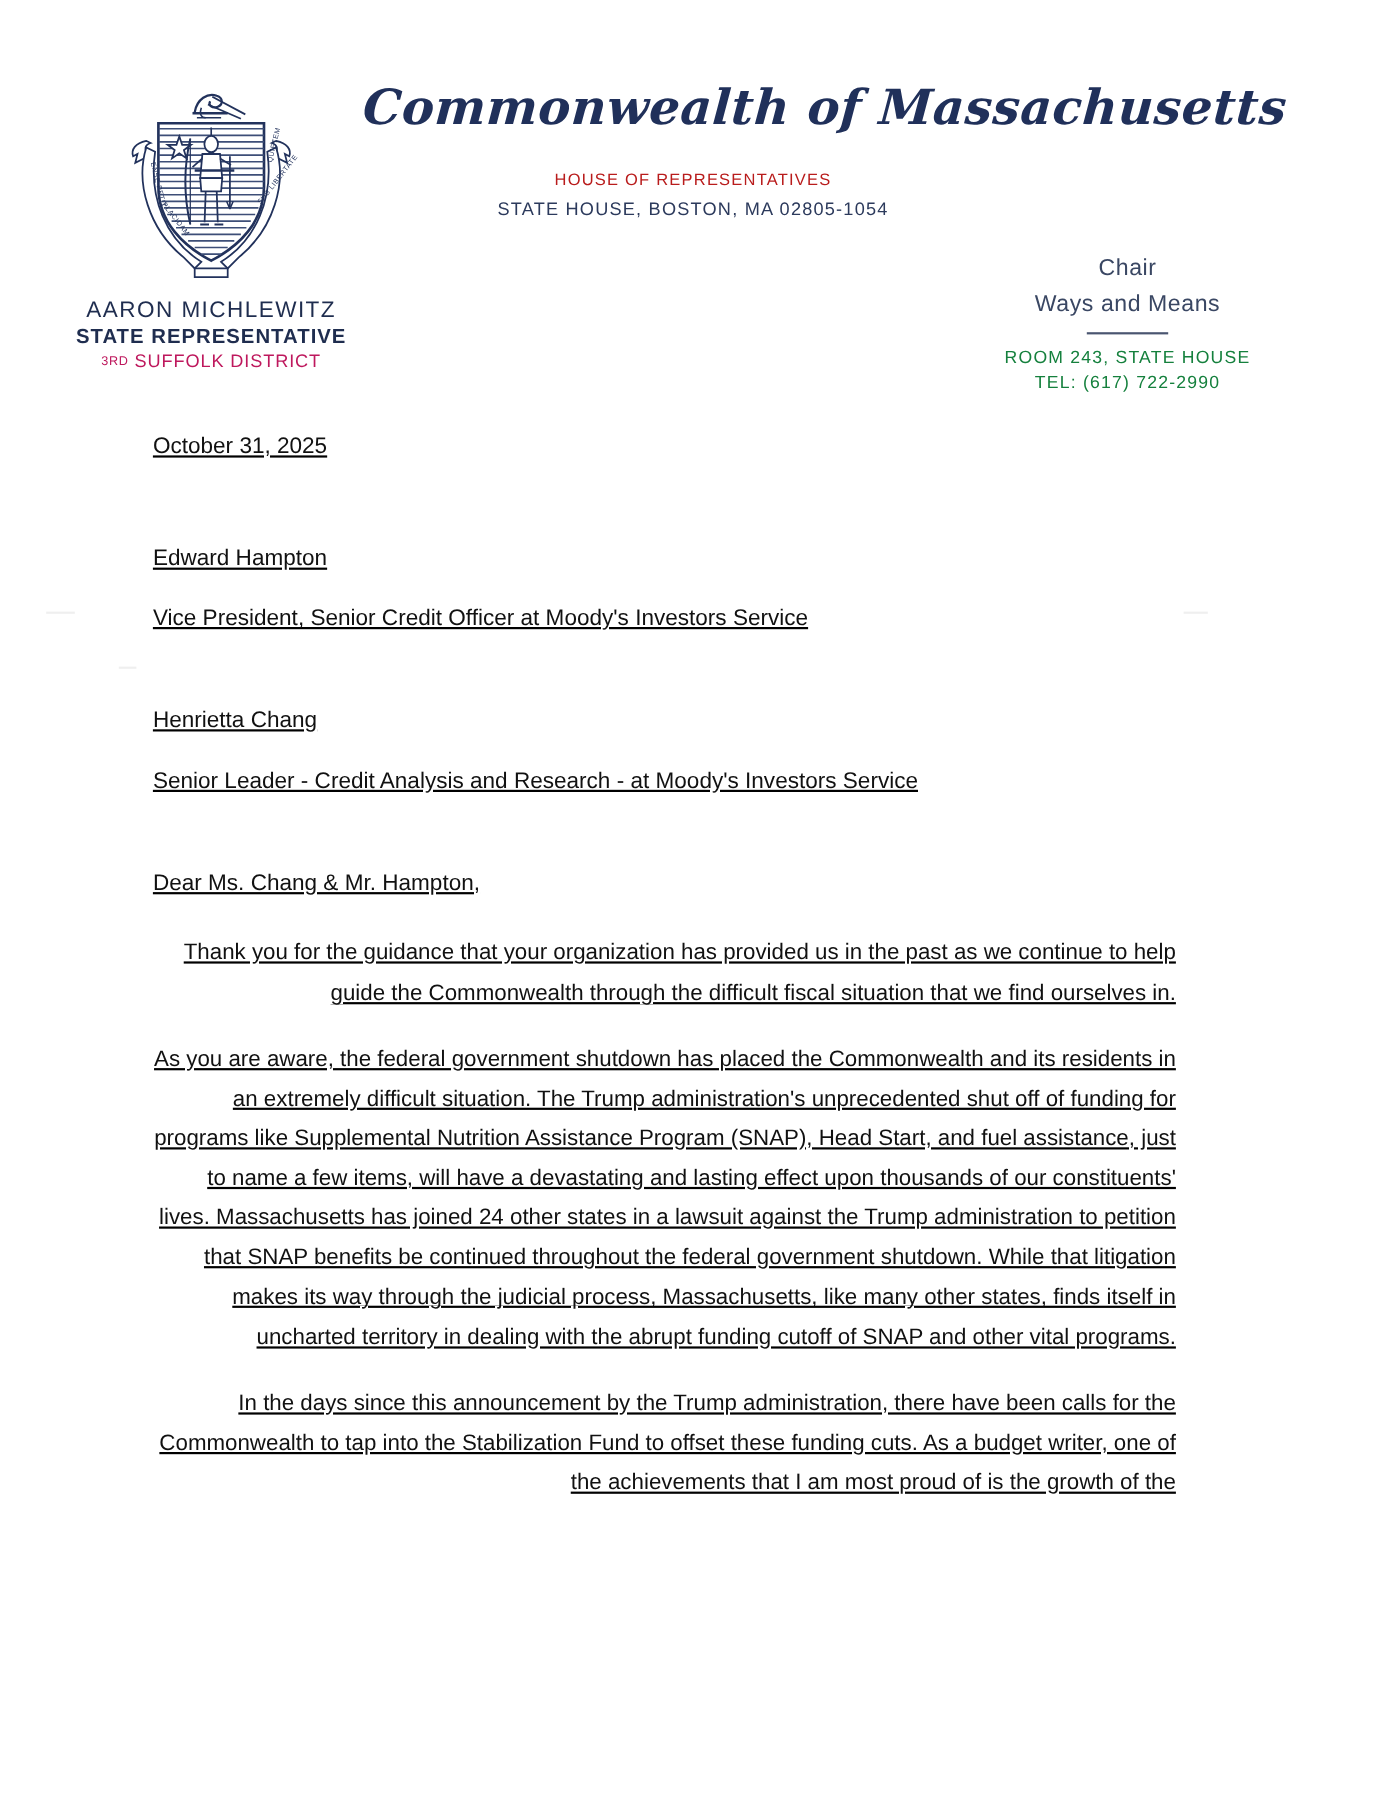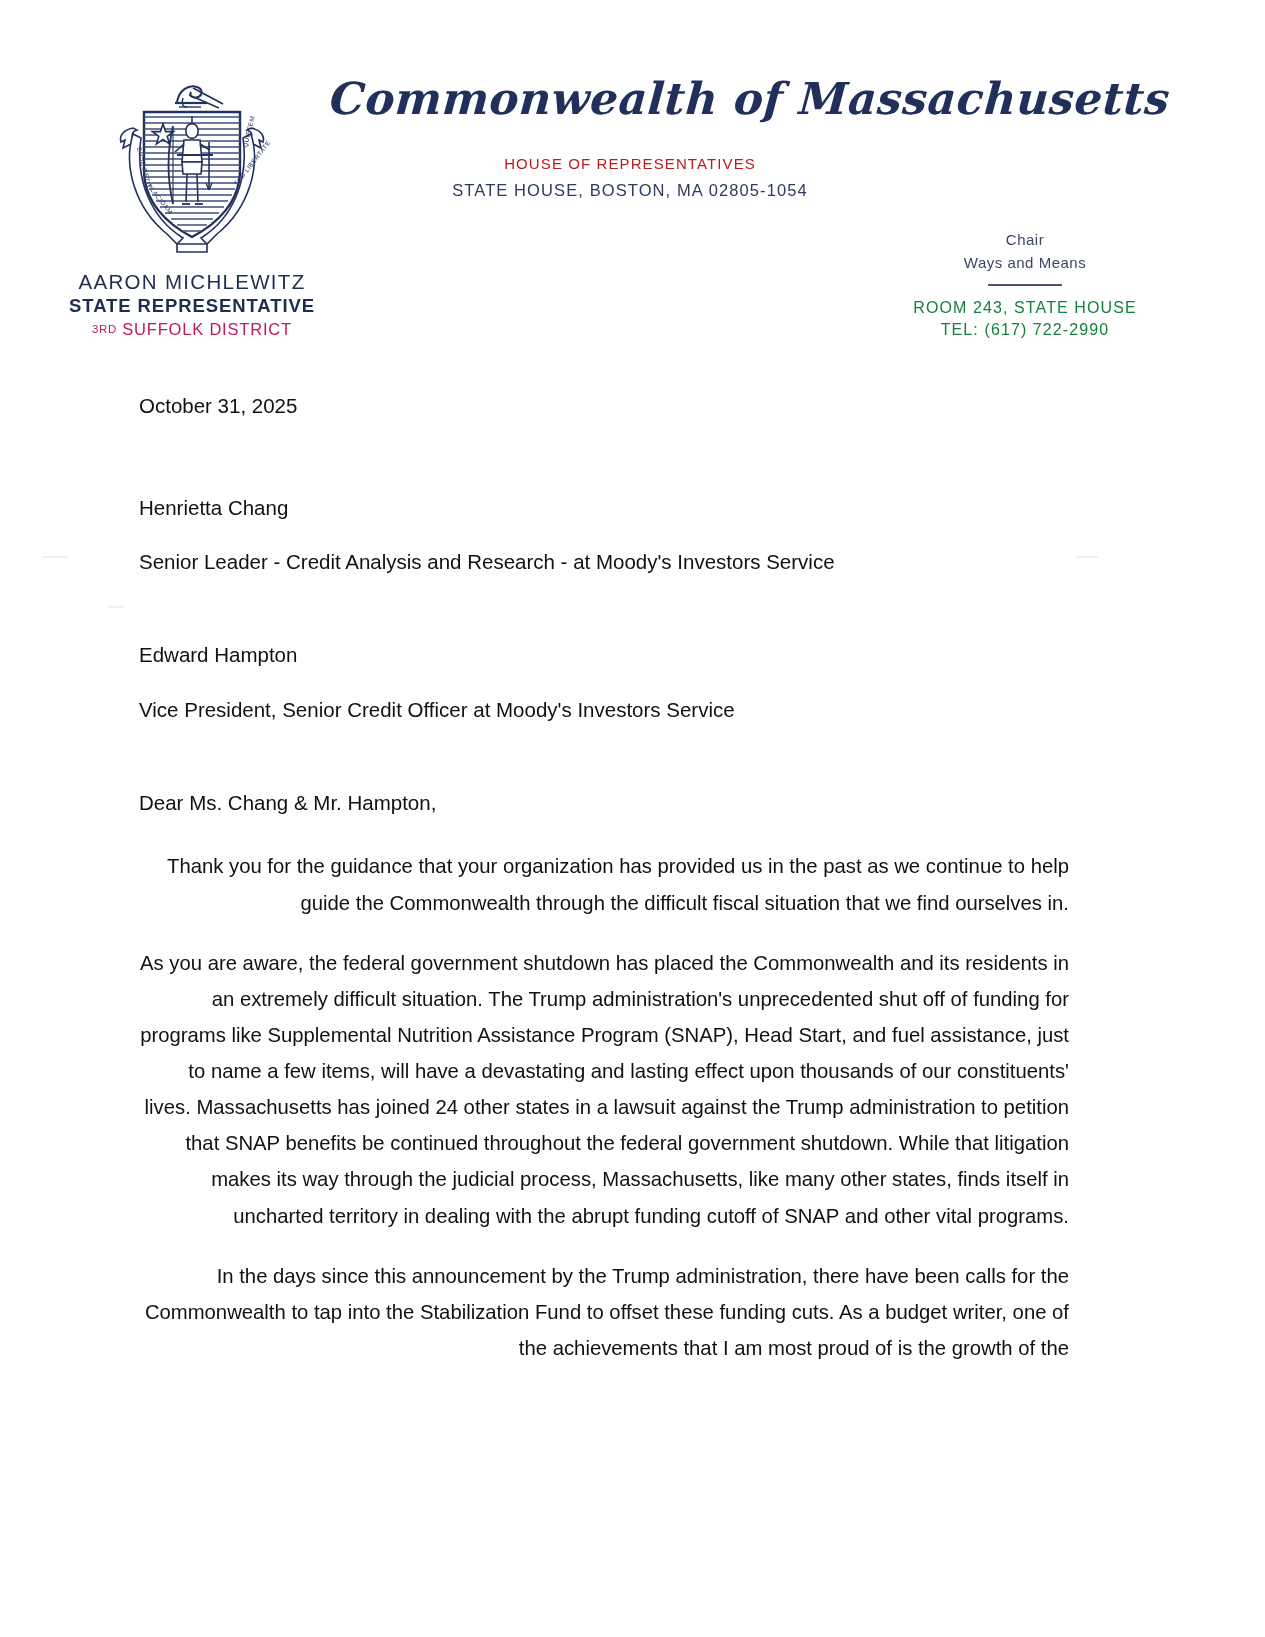--- a/index.html
+++ b/index.html
@@ -106,21 +106,21 @@
   }
 
   .contact-block {
     position: absolute;
     right: 100px;
     top: 228px;
     width: 280px;
     text-align: center;
   }
   .contact-role {
-    font-size: 15px;
+    font-size: 21px;
     color: #3a4763;
     letter-spacing: 0.5px;
     line-height: 1.55;
   }
   .contact-rule {
     width: 74px;
     height: 2px;
     background: #4a5570;
     margin: 9px auto 11px auto;
   }
@@ -132,20 +132,21 @@
     line-height: 1.42;
     white-space: nowrap;
   }
 
   
   .letter-body {
     position: absolute;
     left: 139px;
     top: 392px;
     width: 930px;
+    text-decoration: underline;
   }
   .date-line {
     font-size: 20.5px;
     color: #111111;
     line-height: 1.4;
     margin-bottom: 72px;
   }
   .recipient {
     margin-bottom: 62px;
   }
@@ -300,29 +301,29 @@
       <div class="contact-room">ROOM 243, STATE HOUSE</div>
       <div class="contact-tel">TEL: (617) 722-2990</div>
     </div>
   </div>
 
   <div class="letter-body">
 
     <div class="date-line">October 31, 2025</div>
 
     <div class="recipient">
+      <div class="recipient-name">Edward Hampton</div>
+      <div class="recipient-title">Vice President, Senior Credit Officer at Moody's Investors Service</div>
+    </div>
+
+    <div class="recipient">
       <div class="recipient-name">Henrietta Chang</div>
       <div class="recipient-title">Senior Leader - Credit Analysis and Research - at Moody's Investors Service</div>
     </div>
 
-    <div class="recipient">
-      <div class="recipient-name">Edward Hampton</div>
-      <div class="recipient-title">Vice President, Senior Credit Officer at Moody's Investors Service</div>
-    </div>
-
     <div class="salutation">Dear Ms. Chang &amp; Mr. Hampton,</div>
 
     <p class="para">Thank you for the guidance that your organization has provided us in the past as we continue to help guide the Commonwealth through the difficult fiscal situation that we find ourselves in.</p>
 
     <p class="para">As you are aware, the federal government shutdown has placed the Commonwealth and its residents in an extremely difficult situation. The Trump administration's unprecedented shut off of funding for programs like Supplemental Nutrition Assistance Program (SNAP), Head Start, and fuel assistance, just to name a few items, will have a devastating and lasting effect upon thousands of our constituents' lives. Massachusetts has joined 24 other states in a lawsuit against the Trump administration to petition that SNAP benefits be continued throughout the federal government shutdown. While that litigation makes its way through the judicial process, Massachusetts, like many other states, finds itself in uncharted territory in dealing with the abrupt funding cutoff of SNAP and other vital programs.</p>
 
     <p class="para">In the days since this announcement by the Trump administration, there have been calls for the Commonwealth to tap into the Stabilization Fund to offset these funding cuts. As a budget writer, one of the achievements that I am most proud of is the growth of the</p>
   </div>
 
 </div>

